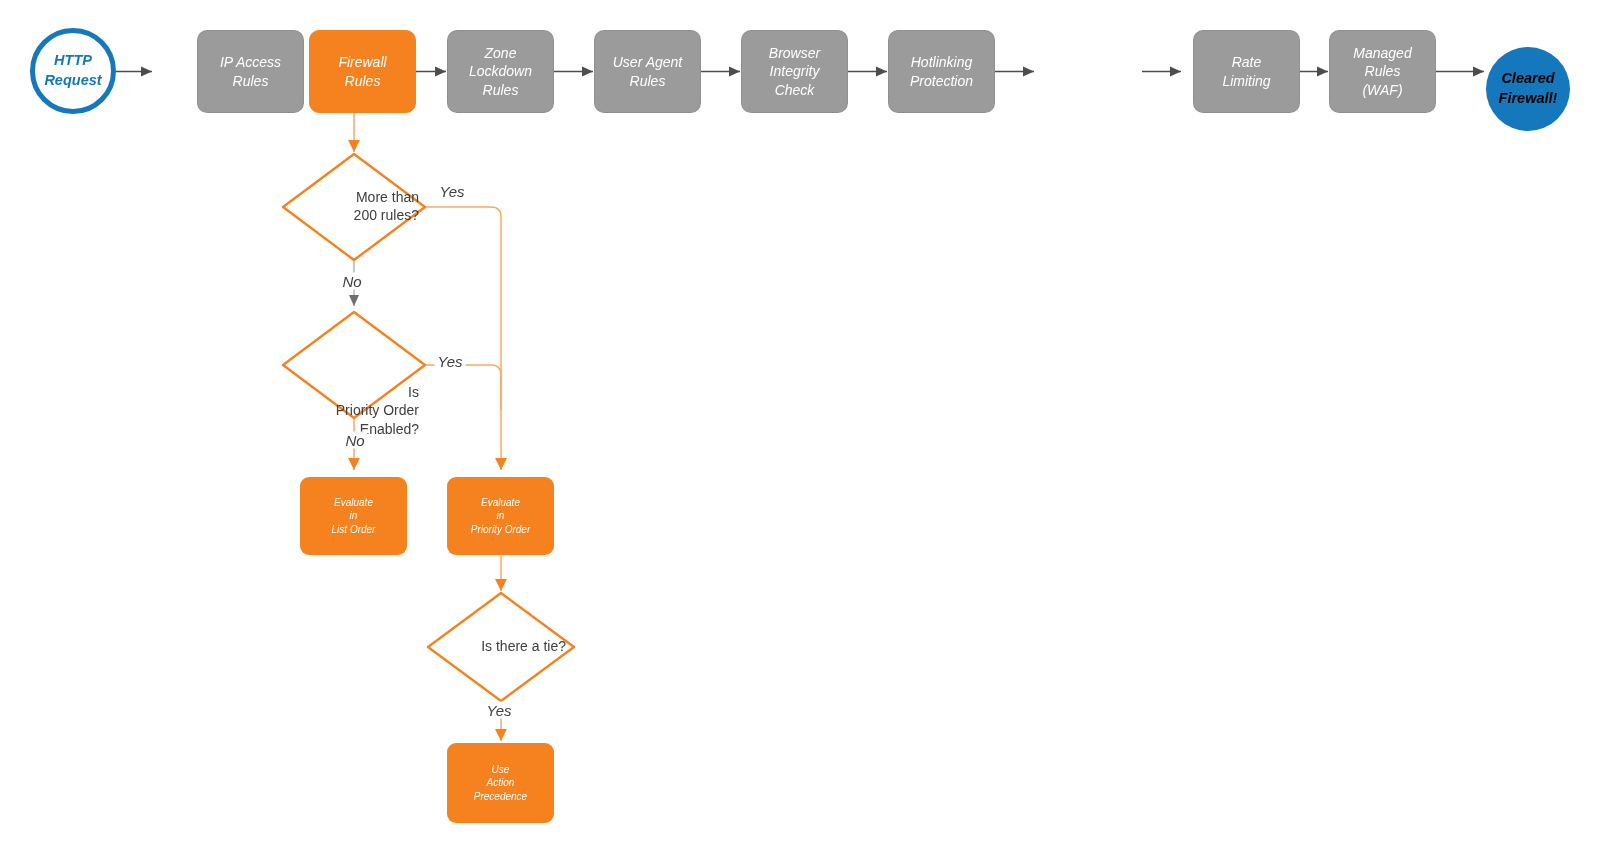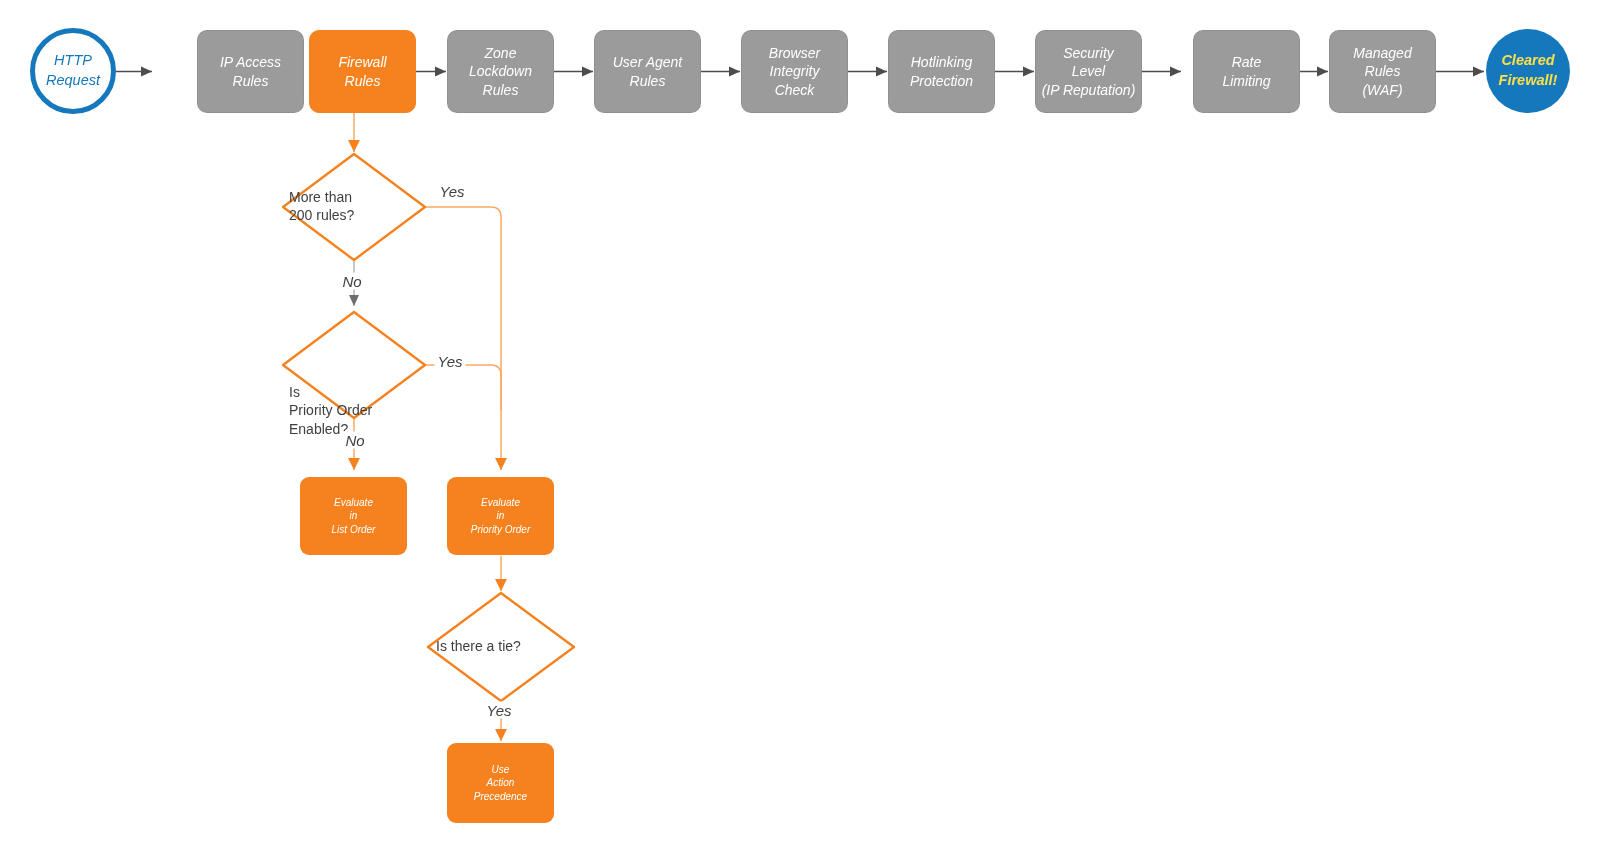--- a/index.html
+++ b/index.html
@@ -14,33 +14,33 @@
   }
   .step {
     width:107px; height:83px; top:30px; border-radius:10px;
     background:#9B9B9B; border:1px dotted #858585;
     color:#ffffff; font-style:italic; font-size:14px; line-height:1.3;
   }
   .step.orange { background:#F6821F; border:1px solid #F6821F;margin-left:9px; }
   .circle-start {
     left:30px; top:28px; width:86px; height:86px; border-radius:50%;
     background:#ffffff; border:5px solid #1578BD; color:#1578BD;
-    font-weight:400; font-style:italic; font-size:14.5px; line-height:1.35;
+    font-weight:700; font-style:italic; font-size:14.5px; line-height:1.35;
   }
   .circle-end {
-    left:1486px; top:29px; width:84px; height:84px; border-radius:50%;
-    background:#1578BD; color:#fde047;
+    left:1486px; top:47px; width:84px; height:84px; border-radius:50%;
+    background:#1578BD; color:#000000;
     font-weight:700; font-style:italic; font-size:14.5px; line-height:1.35;
   }
   .action {
     width:107px; border-radius:9px; background:#F6821F; color:#ffffff;
     font-style:italic; font-size:10px; line-height:1.32;
   }
   .diamond-text {
-    position:absolute; transform:translate(-50%,-50%); text-align:left;
+    position:absolute; transform:translate(-50%,-50%); text-align:right;
     color:#404040; font-size:14px; line-height:1.32; white-space:pre-line; width:130px;
   }
   .edge-label {
     position:absolute; transform:translate(-50%,-50%);
     color:#404040; font-style:italic; font-size:15px;
     background:#ffffff; padding:0 3px;
   }
 </style>
 </head>
 <body>
@@ -112,25 +112,20 @@
   </div>
   <div class="node step" style="left:741px;">
     <span>Browser
 Integrity
 Check</span>
   </div>
   <div class="node step" style="left:888px;">
     <span>Hotlinking
 Protection</span>
   </div>
-  <div class="node step" style="left:1035px;">
-    <span>Security
-Level
-(IP Reputation)</span>
-  </div>
   <div class="node step" style="left:1182px;margin-left:11px;">
     <span>Rate
 Limiting</span>
   </div>
   <div class="node step" style="left:1329px;">
     <span>Managed
 Rules
 (WAF)</span>
   </div>
 

